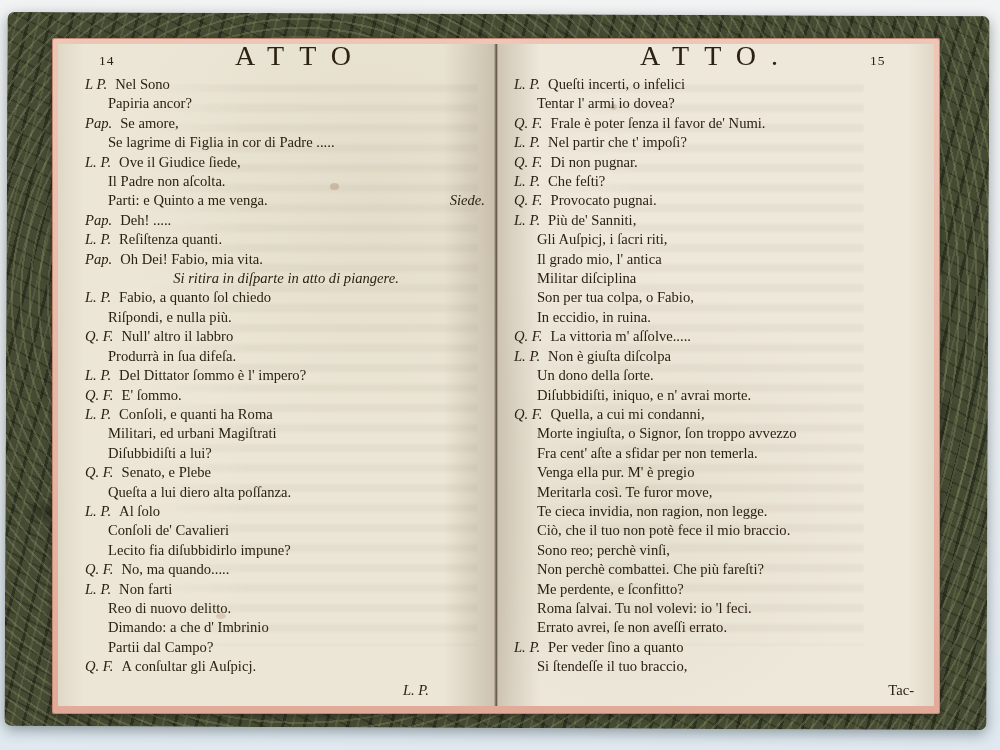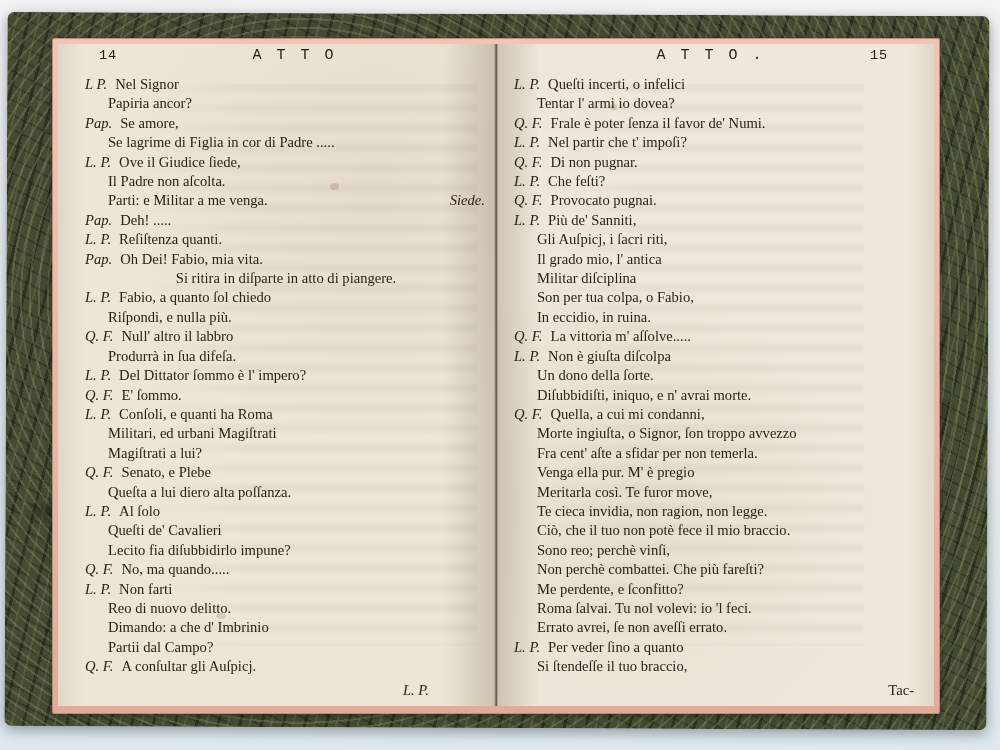--- a/index.html
+++ b/index.html
@@ -46,32 +46,32 @@
     background:repeating-linear-gradient(180deg, rgba(105,95,75,.10) 0 8px, transparent 8px 20px);
     mask-image:linear-gradient(90deg,transparent,black 30%);pointer-events:none;}
   .ghost.gl{right:52%;}
   .ghost.gr{right:8%;}
   .fox-spot{position:absolute;border-radius:50%;pointer-events:none;}
 
   
   .text-col{position:absolute;color:#2b2114;font-size:14.6px;line-height:19.4px;}
   .text-col.tleft{left:85px;top:46px;width:402px;}
   .text-col.tright{left:514px;top:46px;width:424px;}
-  .page-header{display:flex;align-items:baseline;height:27px;margin-bottom:2px;font-family:Liberation Mono, monospace;}
+  .page-header{display:flex;align-items:baseline;height:27px;margin-bottom:2px;}
   .pg-num{font-size:13.5px;letter-spacing:1px;}
-  .hdr-title{font-size:15px;letter-spacing:15px;text-align:center;flex:1;text-indent:15px;}
+  .hdr-title{font-size:28px;letter-spacing:15px;text-align:center;flex:1;text-indent:15px;}
   .tleft .pg-num{width:46px;padding-left:14px;}
   .tleft .hdr-title{margin-right:46px;}
   .tright .hdr-title{margin-left:60px;}
   .tright .pg-num{width:68px;text-align:left;padding-left:26px;}
 
   .line{display:flex;white-space:nowrap;}
   .line .speaker{font-style:italic;margin-right:8px;}
   .line.cont{padding-left:23px;font-family:Liberation Serif, serif;}
-  .line.stage{justify-content:center;}
+  .line.stage{justify-content:center;font-style:italic;}
   .line .note{margin-left:auto;font-style:italic;padding-right:2px;}
   .catchword{text-align:right;font-style:italic;margin-top:4px;}
   .tleft .catchword{padding-right:58px;}
   .tright .catchword{padding-right:24px;font-style:normal;}
 </style>
 </head>
 <body>
 
 <div class="stage-area">
 
@@ -91,41 +91,41 @@
   </div>
 
   <div class="text-col tleft">
     <div class="page-header">
       <span class="pg-num">14</span>
       <span class="hdr-title">ATTO</span>
     </div>
     <div id="left-lines">
         <div class="line speech">
           <span class="speaker">L P.</span>
-          <span class="ltext">Nel Signor</span>
+          <span class="ltext">Nel Sono</span>
         </div>
         <div class="line cont">
           <span class="ltext">Papiria ancor?</span>
         </div>
         <div class="line speech">
           <span class="speaker">Pap.</span>
           <span class="ltext">Se amore,</span>
         </div>
         <div class="line cont">
           <span class="ltext">Se lagrime di Figlia in cor di Padre .....</span>
         </div>
         <div class="line speech">
           <span class="speaker">L. P.</span>
           <span class="ltext">Ove il Giudice ſiede,</span>
         </div>
         <div class="line cont">
           <span class="ltext">Il Padre non aſcolta.</span>
         </div>
         <div class="line cont">
-          <span class="ltext">Parti: e Militar a me venga.</span>
+          <span class="ltext">Parti: e Quinto a me venga.</span>
           <span class="note">Siede.</span>
         </div>
         <div class="line speech">
           <span class="speaker">Pap.</span>
           <span class="ltext">Deh! .....</span>
         </div>
         <div class="line speech">
           <span class="speaker">L. P.</span>
           <span class="ltext">Reſiſtenza quanti.</span>
         </div>
@@ -159,35 +159,35 @@
           <span class="ltext">E' ſommo.</span>
         </div>
         <div class="line speech">
           <span class="speaker">L. P.</span>
           <span class="ltext">Conſoli, e quanti ha Roma</span>
         </div>
         <div class="line cont">
           <span class="ltext">Militari, ed urbani Magiſtrati</span>
         </div>
         <div class="line cont">
-          <span class="ltext">Magiſtrati a lui?</span>
+          <span class="ltext">Diſubbidiſti a lui?</span>
         </div>
         <div class="line speech">
           <span class="speaker">Q. F.</span>
           <span class="ltext">Senato, e Plebe</span>
         </div>
         <div class="line cont">
           <span class="ltext">Queſta a lui diero alta poſſanza.</span>
         </div>
         <div class="line speech">
           <span class="speaker">L. P.</span>
           <span class="ltext">Al ſolo</span>
         </div>
         <div class="line cont">
-          <span class="ltext">Queſti de' Cavalieri</span>
+          <span class="ltext">Conſoli de' Cavalieri</span>
         </div>
         <div class="line cont">
           <span class="ltext">Lecito fia diſubbidirlo impune?</span>
         </div>
         <div class="line speech">
           <span class="speaker">Q. F.</span>
           <span class="ltext">No, ma quando.....</span>
         </div>
         <div class="line speech">
           <span class="speaker">L. P.</span>

